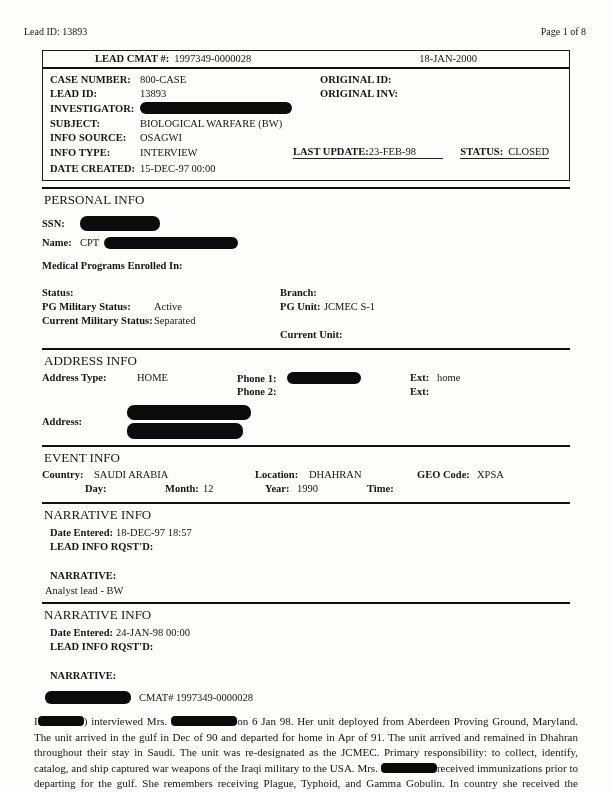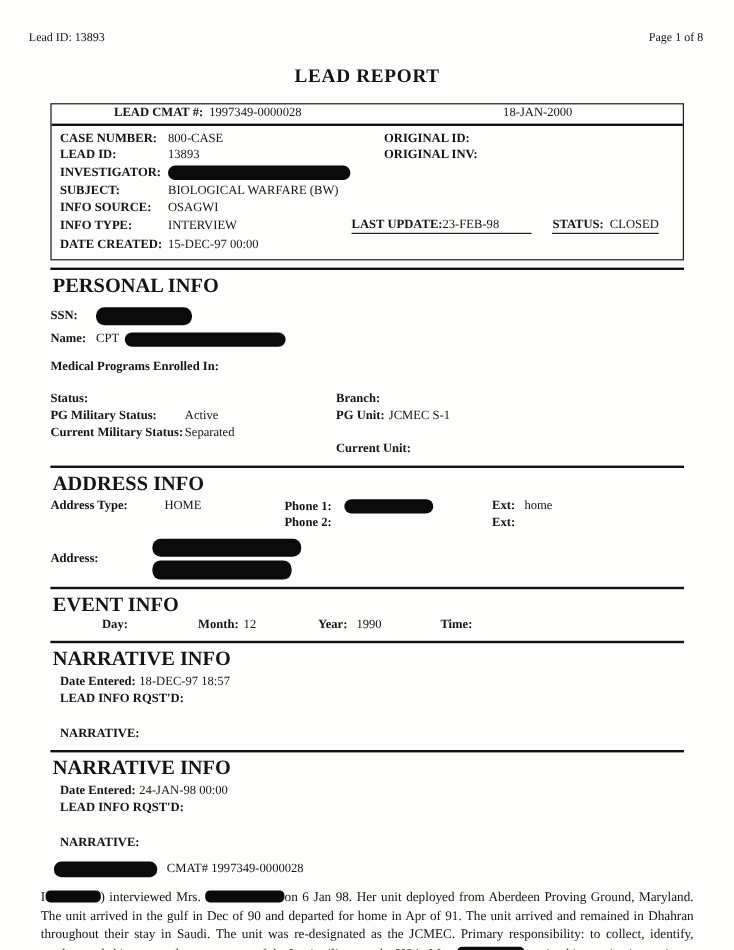--- a/index.html
+++ b/index.html
@@ -22,21 +22,21 @@
   .box-rows{padding:3px 0 3px 7px}
   .brow{display:flex;align-items:center;height:14.6px}
   .cell-l{display:flex;width:270px}
   .cell-r{display:flex;flex:1}
   .lbl-90{display:inline-block;width:90px}
   .ul-group{display:flex;border-bottom:1.2px solid #222;padding-bottom:1px;align-items:center}
   .status-g{margin-left:auto;margin-right:20px}
   .status-g .lbl{margin-right:5px}
   
   .section{margin-top:6px;border-top:2px solid #111;padding-top:3px}
-  .sec-title{font-weight:bold;font-size:17px;padding-left:2px}
+  .sec-title{font-weight:normal;font-size:13px;padding-left:2px}
   .prow,.arow,.erow,.nrow{display:flex;align-items:center;min-height:14px}
   .col-l{display:flex;width:238px}
   .col-r{display:flex;flex:1}
   .g{display:flex;align-items:flex-end}
   .redact{display:inline-block;background:#0b0b0b;border-radius:6px;vertical-align:middle}
   .nrow{padding-left:8px}
   .nrow .lbl{margin-right:3px}
   .ntext{padding-left:3px;margin-top:2px;display:flex;align-items:center}
   .body-text{margin:10px 34px 0;font-size:11px;line-height:15.6px;text-align:justify}
   .inline-redact{display:inline-block;height:10px;border-radius:4px;background:#0b0b0b;vertical-align:-1px}
@@ -45,21 +45,20 @@
 </head>
 <body>
 
 <div class="page">
 
   <div class="top-row">
     <span>Lead ID: 13893</span>
     <span>Page 1 of  8</span>
   </div>
 
-  <div class="title">LEAD REPORT</div>
 
   <div class="content">
 
     <div class="case-box">
       <div class="cmat-row">
         <span class="lbl">LEAD CMAT #:</span>
         <span>1997349-0000028</span>
         <span class="cmat-date">18-JAN-2000</span>
       </div>
       <div class="box-rows">
@@ -189,20 +188,34 @@
         <span class="lbl" style="width:85px">Address:</span>
         <span style="display:inline-flex;flex-direction:column;gap:3px">
           <span class="redact" style="width:124px;height:15px;border-radius:7px"></span>
           <span class="redact" style="width:116px;height:16px;border-radius:7px"></span>
         </span>
       </div>
     </div>
 
     <div class="section">
       <div class="sec-title">EVENT INFO</div>
+      <div class="erow" style="margin-top:2px">
+        <span class="g" style="width:213px">
+          <span class="lbl" style="width:52px">Country:</span>
+          <span>SAUDI ARABIA</span>
+        </span>
+        <span class="g" style="width:162px">
+          <span class="lbl" style="width:54px">Location:</span>
+          <span>DHAHRAN</span>
+        </span>
+        <span class="g">
+          <span class="lbl" style="width:60px">GEO Code:</span>
+          <span>XPSA</span>
+        </span>
+      </div>
       <div class="erow" style="padding-left:43px;margin-bottom:3px">
         <span class="lbl" style="width:80px">Day:</span>
         <span class="lbl" style="width:38px">Month:</span>
         <span style="width:62px">12</span>
         <span class="lbl" style="width:32px">Year:</span>
         <span style="width:70px">1990</span>
         <span class="lbl">Time:</span>
       </div>
     </div>
 
@@ -211,20 +224,21 @@
       <div class="nrow" style="margin-top:3px">
         <span class="lbl">Date Entered:</span>
         <span>18-DEC-97 18:57</span>
       </div>
       <div class="nrow">
         <span class="lbl">LEAD INFO RQST'D:</span>
       </div>
       <div class="nrow" style="margin-top:15px">
         <span class="lbl">NARRATIVE:</span>
       </div>
+      <div class="ntext" style="margin-bottom:4px">Analyst lead - BW</div>
     </div>
 
     <div class="section">
       <div class="sec-title">NARRATIVE INFO</div>
       <div class="nrow" style="margin-top:3px">
         <span class="lbl">Date Entered:</span>
         <span>24-JAN-98 00:00</span>
       </div>
       <div class="nrow">
         <span class="lbl">LEAD INFO RQST'D:</span>

